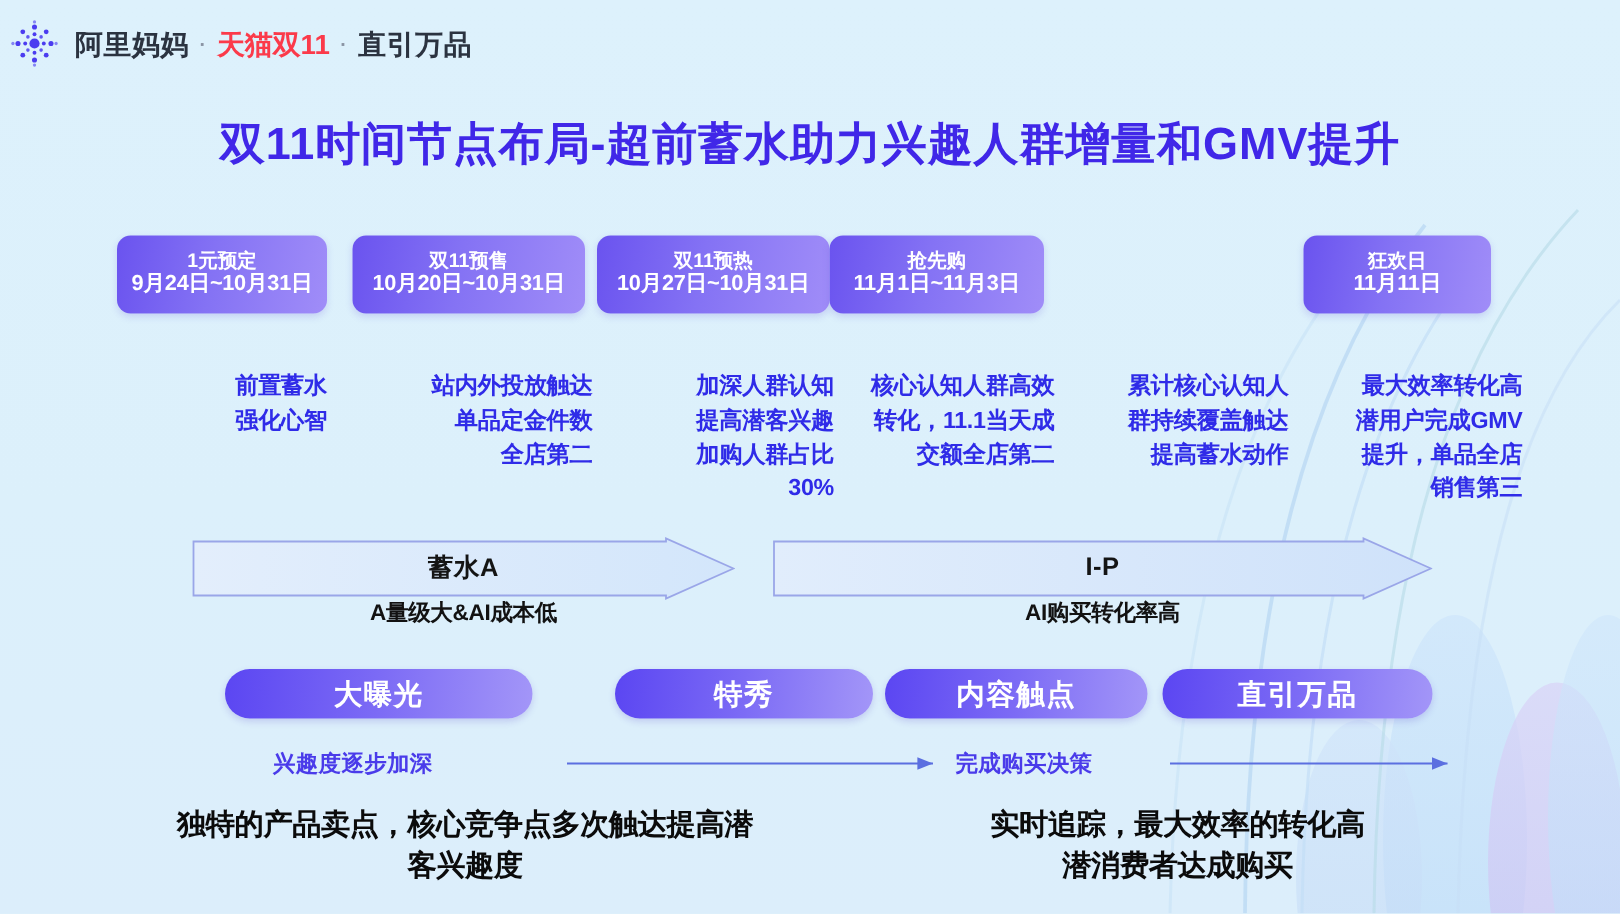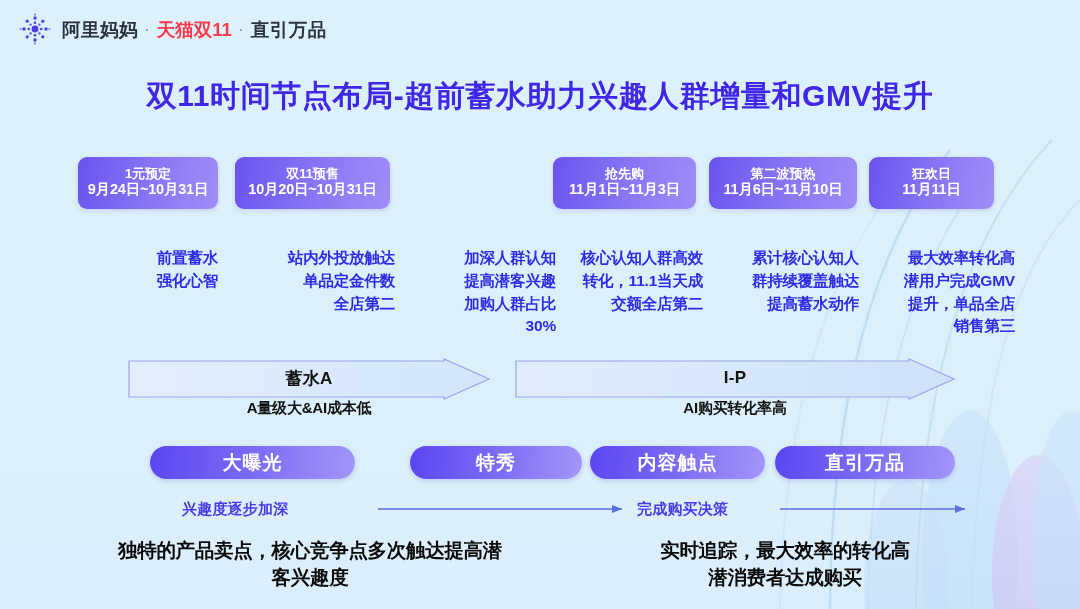--- a/index.html
+++ b/index.html
@@ -14,21 +14,21 @@
     overflow:hidden;
   }
 
   
   .bg { position:absolute; inset:0; pointer-events:none; overflow:hidden; }
   .bg svg { position:absolute; right:0; top:0; }
 
   
   .header {
     position:absolute; left:0; top:0; width:1080px; height:58px;
-    display:flex; align-items:center; padding-left:18px; gap:10px; z-index:5;
+    display:flex; align-items:center; padding-left:6px; gap:10px; z-index:5;
   }
   .logo-mark { width:34px; height:34px; flex:0 0 34px; }
   .brand-text {
     display:flex; align-items:center; gap:7px;
     font-size:18.5px; font-weight:700; color:#2b3340; white-space:nowrap;
     letter-spacing:.5px;
   }
   .brand-dot { color:#8a93a3; font-size:13px; font-weight:700; }
   .brand-tmall { color:#fb3a4a; font-weight:800; letter-spacing:0; }
 
@@ -169,27 +169,27 @@
 
   <div class="chips">
     <div class="chip" style="left:78px;  width:140px;">
       <span class="c-name">1元预定</span>
       <span class="c-date">9月24日~10月31日</span>
     </div>
     <div class="chip" style="left:235px; width:155px;">
       <span class="c-name">双11预售</span>
       <span class="c-date">10月20日~10月31日</span>
     </div>
+    <div class="chip" style="left:398px; width:155px;">
+      <span class="c-name">双11预热</span>
+      <span class="c-date">10月27日~10月31日</span>
+    </div>
     <div class="chip" style="left:553px; width:143px;">
       <span class="c-name">抢先购</span>
       <span class="c-date">11月1日~11月3日</span>
-    </div>
-    <div class="chip" style="left:709px; width:148px;">
-      <span class="c-name">第二波预热</span>
-      <span class="c-date">11月6日~11月10日</span>
     </div>
     <div class="chip" style="left:869px; width:125px;">
       <span class="c-name">狂欢日</span>
       <span class="c-date">11月11日</span>
     </div>
   </div>
 
   <div class="descs">
     <div class="desc" style="left:78px;  width:140px;">前置蓄水<br>强化心智</div>
     <div class="desc" style="left:229px; width:166px;">站内外投放触达<br>单品定金件数<br>全店第二</div>

